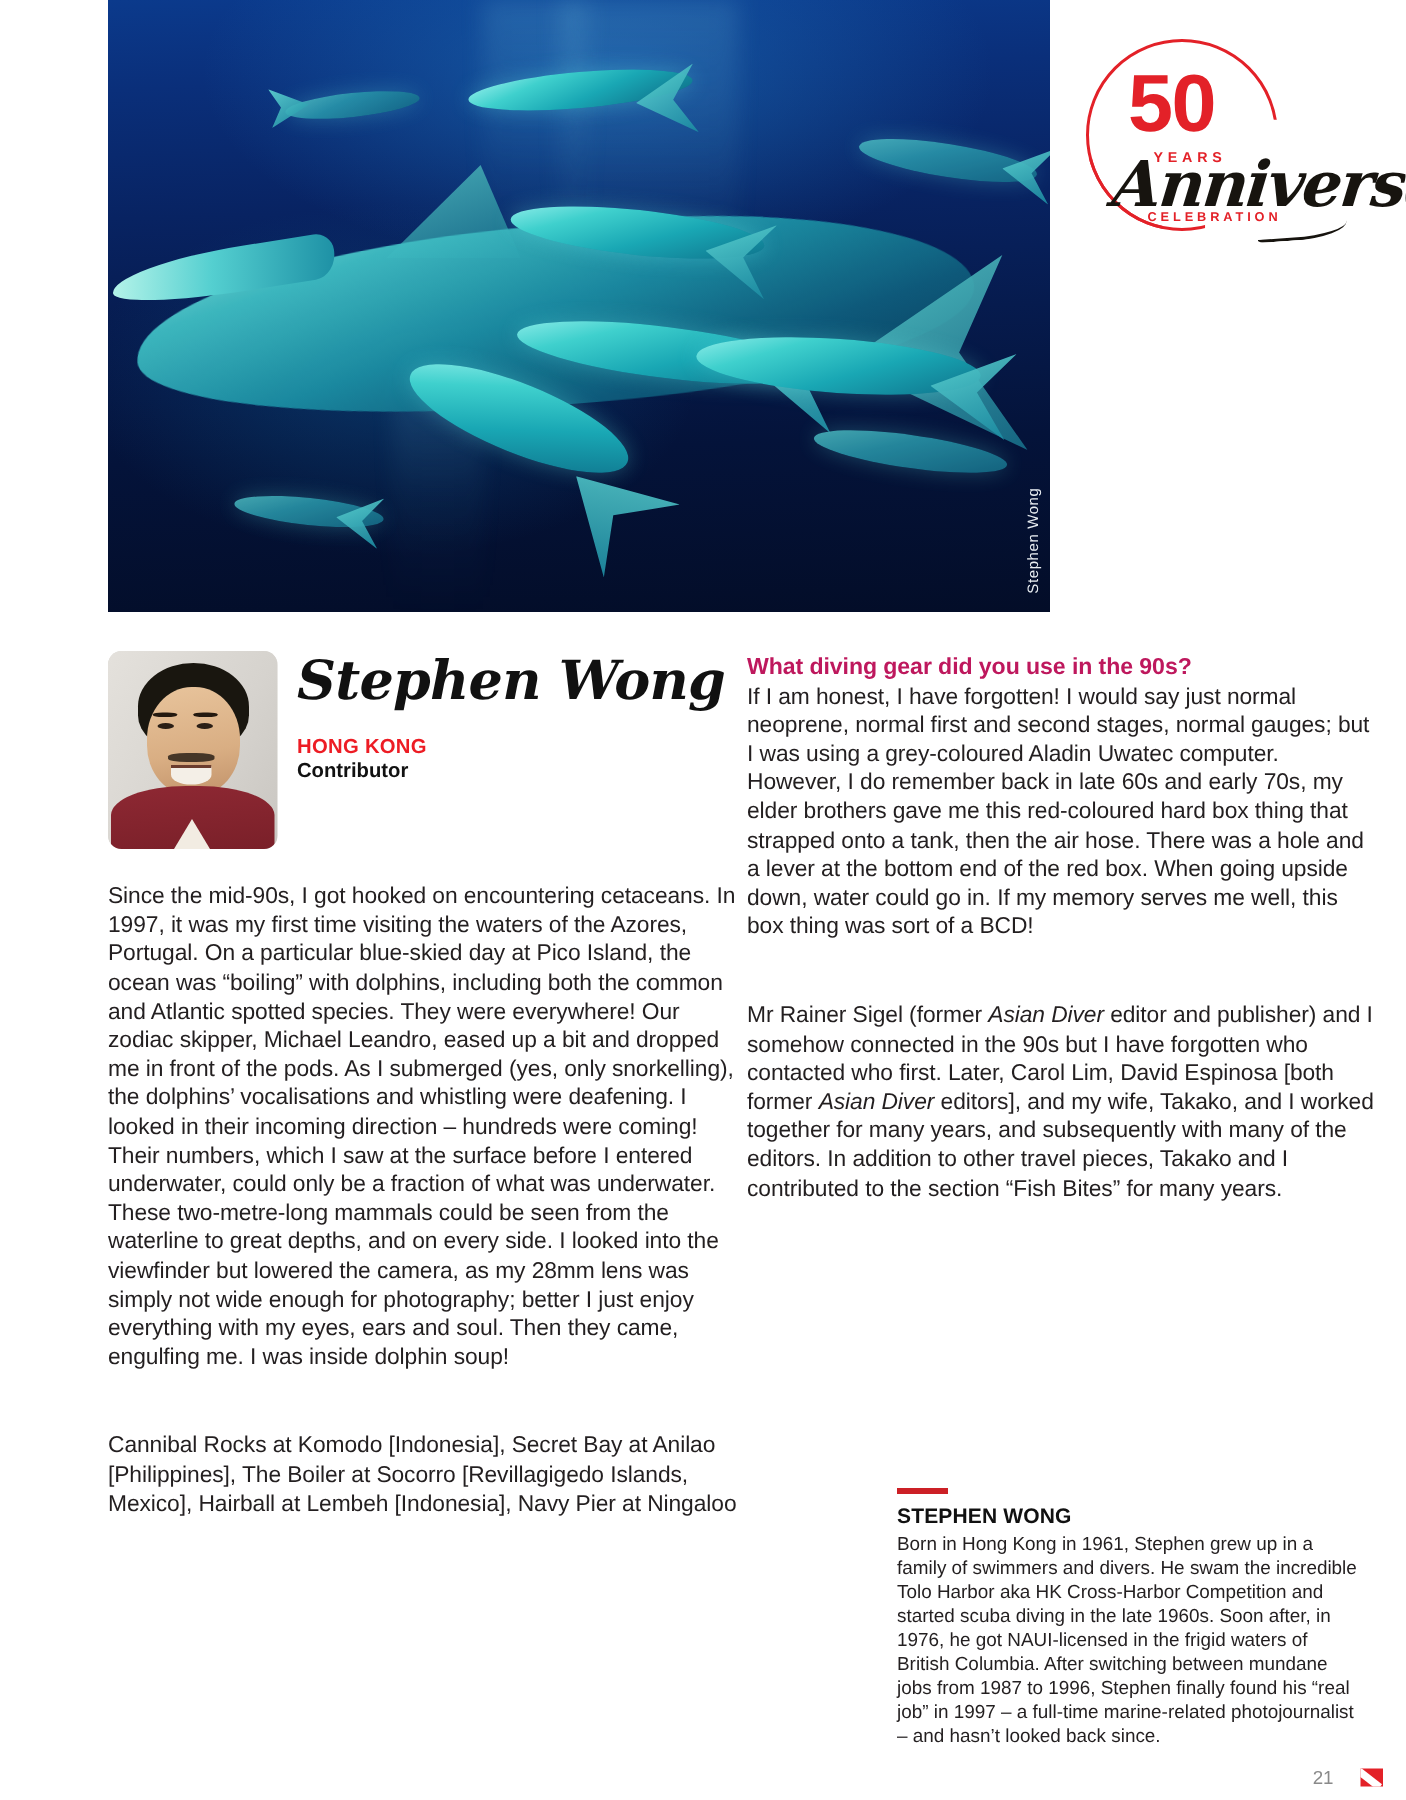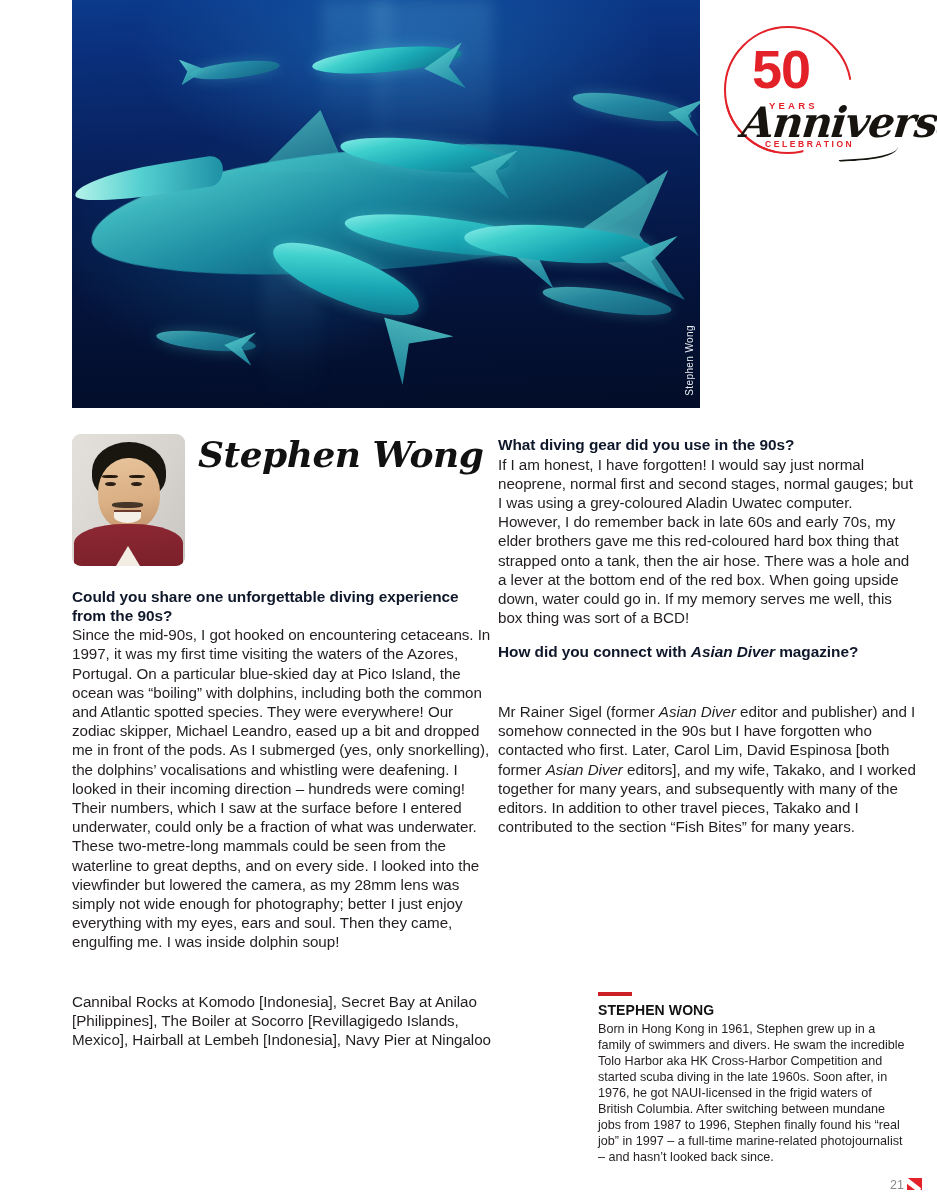--- a/index.html
+++ b/index.html
@@ -317,21 +317,21 @@
     left: 72px;
     top: 588px;
     width: 424px;
   }
   .col-right {
     left: 498px;
     top: 436px;
     width: 418px;
   }
   .q {
-    color: #0f172a;
+    color: #be185d;
     font-weight: bold;
     font-size: 15.4px;
     line-height: 18.6px;
     margin: 0;
   }
   .a {
     margin: 0 0 16px 0;
   }
   .a:last-child { margin-bottom: 0; margin-top: 40px; }
   .it { font-style: italic; }
@@ -364,22 +364,23 @@
     margin: 0;
   }
 
   
   .footer {
     position: absolute;
     left: 850px;
     top: 1178px;
     width: 72px;
     display: flex;
+    align-items: center;
     justify-content: flex-end;
-    gap: 3px;
+    gap: 18px;
   }
   .pagenum {
     font-size: 12.5px;
     color: #8a8a8a;
     line-height: 14px;
   }
   .diveflag {
     width: 15px;
     height: 12px;
     background: #e32128;
@@ -459,34 +460,34 @@
   <div class="p-eye l"></div>
   <div class="p-eye r"></div>
   <div class="p-stache"></div>
   <div class="p-mouth"></div>
   <div class="p-shirt"></div>
   <div class="p-collar"></div>
 </div>
 
 <div class="byline">
   <h1 class="byline-name">Stephen Wong</h1>
+  <p class="byline-country">HONG KONG</p>
+  <p class="byline-role">Contributor</p>
 </div>
 
 <div class="col col-left">
-  <p class="q">Could you share one unforgettable diving experience from the 90s?</p>
   <p class="a">Since the mid-90s, I got hooked on encountering cetaceans. In 1997, it was my first time visiting the waters of the Azores, Portugal. On a particular blue-skied day at Pico Island, the ocean was “boiling” with dolphins, including both the common and  Atlantic spotted species. They were everywhere! Our zodiac skipper, Michael Leandro, eased up a bit and dropped me in front of the pods. As I submerged (yes, only snorkelling), the dolphins’ vocalisations and whistling were deafening. I looked in their incoming direction – hundreds were coming! Their numbers, which I saw at the surface before I entered underwater, could only be a fraction of what was underwater. These two-metre-long mammals could be seen from the waterline to great depths, and on every side. I looked into the viewfinder but lowered the camera, as my 28mm lens was simply not wide enough for photography; better I just enjoy everything with my eyes, ears and soul. Then they came, engulfing me. I was inside dolphin soup!</p>
   <p class="a">Cannibal Rocks at Komodo [Indonesia], Secret Bay at Anilao [Philippines], The Boiler at Socorro [Revillagigedo Islands, Mexico], Hairball at Lembeh [Indonesia], Navy Pier at Ningaloo</p>
 </div>
 
 <div class="col col-right">
 
   <p class="q">What diving gear did you use in the 90s?</p>
   <p class="a">If I am honest, I have forgotten! I would say just normal neoprene, normal first and second stages, normal gauges; but I was using a grey-coloured Aladin Uwatec computer. However, I do remember back in late 60s and early 70s, my elder brothers gave me this red-coloured hard box thing that strapped onto a tank, then the air hose. There was a hole and a lever at the bottom end of the red box. When going upside down, water could go in. If my memory serves me well, this box thing was sort of a BCD!</p>
 
-  <p class="q"><span>How did you connect with </span><span class="it">Asian Diver</span><span> magazine?</span></p>
 
   <p class="a"><span>Mr Rainer Sigel (former </span><span class="it">Asian Diver</span><span> editor and publisher) and I somehow connected in the 90s but I have forgotten who contacted who first. Later, Carol Lim, David Espinosa [both former </span><span class="it">Asian Diver</span><span> editors], and my wife, Takako, and I worked together for many years, and subsequently with many of the editors. In addition to other travel pieces, Takako and I contributed to the section “Fish Bites” for many years.</span></p>
 </div>
 
 <div class="bio">
   <div class="bio-rule"></div>
   <p class="bio-name">STEPHEN WONG</p>
   <p class="bio-text">Born in Hong Kong in 1961, Stephen grew up in a family of swimmers and divers. He swam the incredible Tolo Harbor aka HK Cross-Harbor Competition and started scuba diving in the late 1960s. Soon after, in 1976, he got NAUI-licensed in the frigid waters of British Columbia. After switching between mundane jobs from 1987 to 1996, Stephen finally found his “real job” in 1997 – a full-time marine-related photojournalist – and hasn’t looked back since.</p>
 </div>
 

